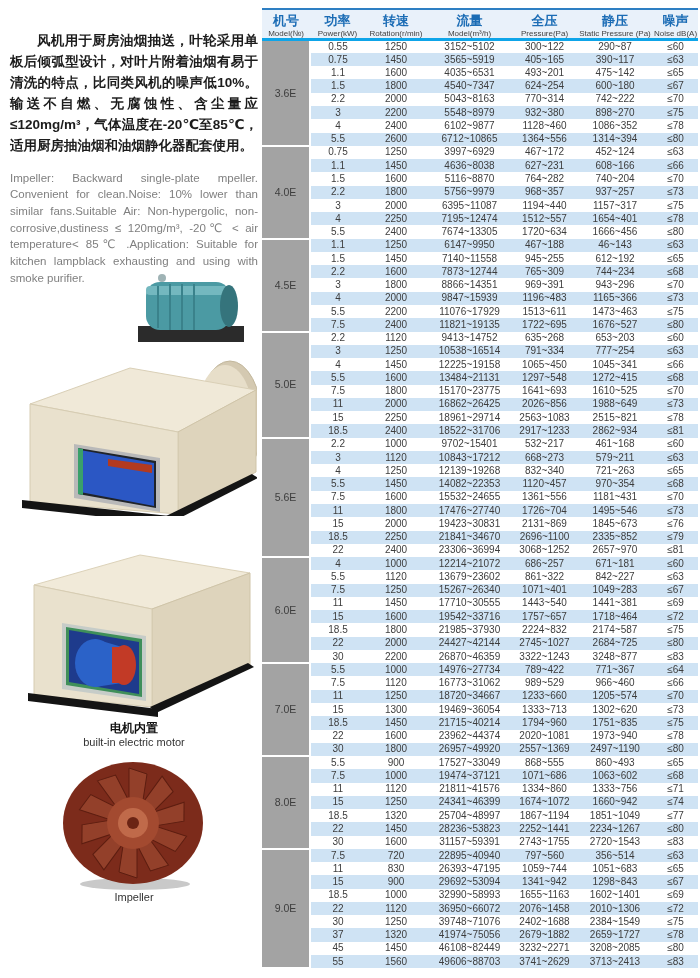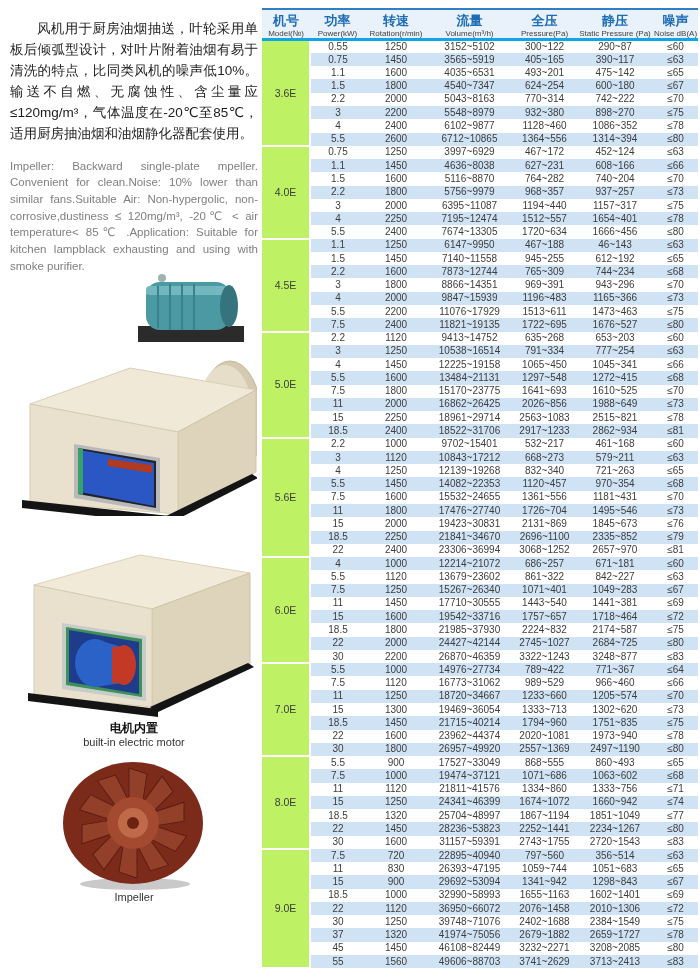--- a/index.html
+++ b/index.html
@@ -4,21 +4,21 @@
 <style>
   html,body{margin:0;padding:0;}
   body{
     width:700px;height:978px;position:relative;overflow:hidden;
     background:#ffffff;
     font-family:"Liberation Sans","DejaVu Sans",sans-serif;
   }
   
   .left-col{position:absolute;left:10px;top:0;width:248px;}
   .desc-zh{
-    margin-top:18px;font-size:13.5px;font-weight:normal;color:#1c1c1c;
+    margin-top:30px;font-size:13.5px;font-weight:bold;color:#1c1c1c;
     line-height:1.56;text-align:justify;text-indent:2em;
   }
   .desc-en{
     margin-top:5px;font-size:11.5px;color:#7f7f7f;
     line-height:1.45;text-align:justify;
   }
   .photo{position:absolute;left:12px;}
   .photo svg{display:block;}
   #photo-fan-unit{top:266px;width:245px;height:250px;}
   #photo-box-fan{top:543px;width:245px;height:178px;}
@@ -40,21 +40,21 @@
   }
   .h-zh{font-size:13px;font-weight:bold;color:#1b6cb5;line-height:1.2;}
   .h-en{font-size:8px;color:#3f3f3f;line-height:1.2;white-space:nowrap;}
   .spec-table tr.data-row{height:13.28px;}
   .spec-table td{
     padding:0;text-align:center;vertical-align:middle;
     font-size:10px;color:#3d3d3d;line-height:1;white-space:nowrap;
   }
   tr.row-blue td:not(.model-cell){background:#cfe3f4;}
   td.model-cell{
-    background:#bef264;border-right:2px solid #fff;border-bottom:2px solid #fff;
+    background:#a3a3a3;border-right:2px solid #fff;border-bottom:2px solid #fff;
     font-size:10.5px;color:#3d3d3d;
   }
 </style>
 </head>
 <body>
 
 <div class="left-col">
   <p class="desc-zh">风机用于厨房油烟抽送，叶轮采用单板后倾弧型设计，对叶片附着油烟有易于清洗的特点，比同类风机的噪声低10%。输送不自燃、无腐蚀性、含尘量应≤120mg/m³，气体温度在-20℃至85℃，适用厨房抽油烟和油烟静化器配套使用。</p>
   <p class="desc-en">Impeller: Backward single-plate mpeller. Convenient for clean.Noise: 10% lower than similar fans.Suitable Air: Non-hypergolic, non-corrosive,dustiness ≤ 120mg/m³, -20℃ &lt; air temperature&lt; 85℃ .Application: Suitable for kitchen lampblack exhausting and using with smoke purifier.</p>
 </div>
@@ -152,21 +152,21 @@
         <th>
           <div class="h-zh">功率</div>
           <div class="h-en">Power(kW)</div>
         </th>
         <th>
           <div class="h-zh">转速</div>
           <div class="h-en">Rotation(r/min)</div>
         </th>
         <th>
           <div class="h-zh">流量</div>
-          <div class="h-en">Volume(m³/h)</div>
+          <div class="h-en">Model(m³/h)</div>
         </th>
         <th>
           <div class="h-zh">全压</div>
           <div class="h-en">Pressure(Pa)</div>
         </th>
         <th>
           <div class="h-zh">静压</div>
           <div class="h-en">Static Pressure (Pa)</div>
         </th>
         <th>

